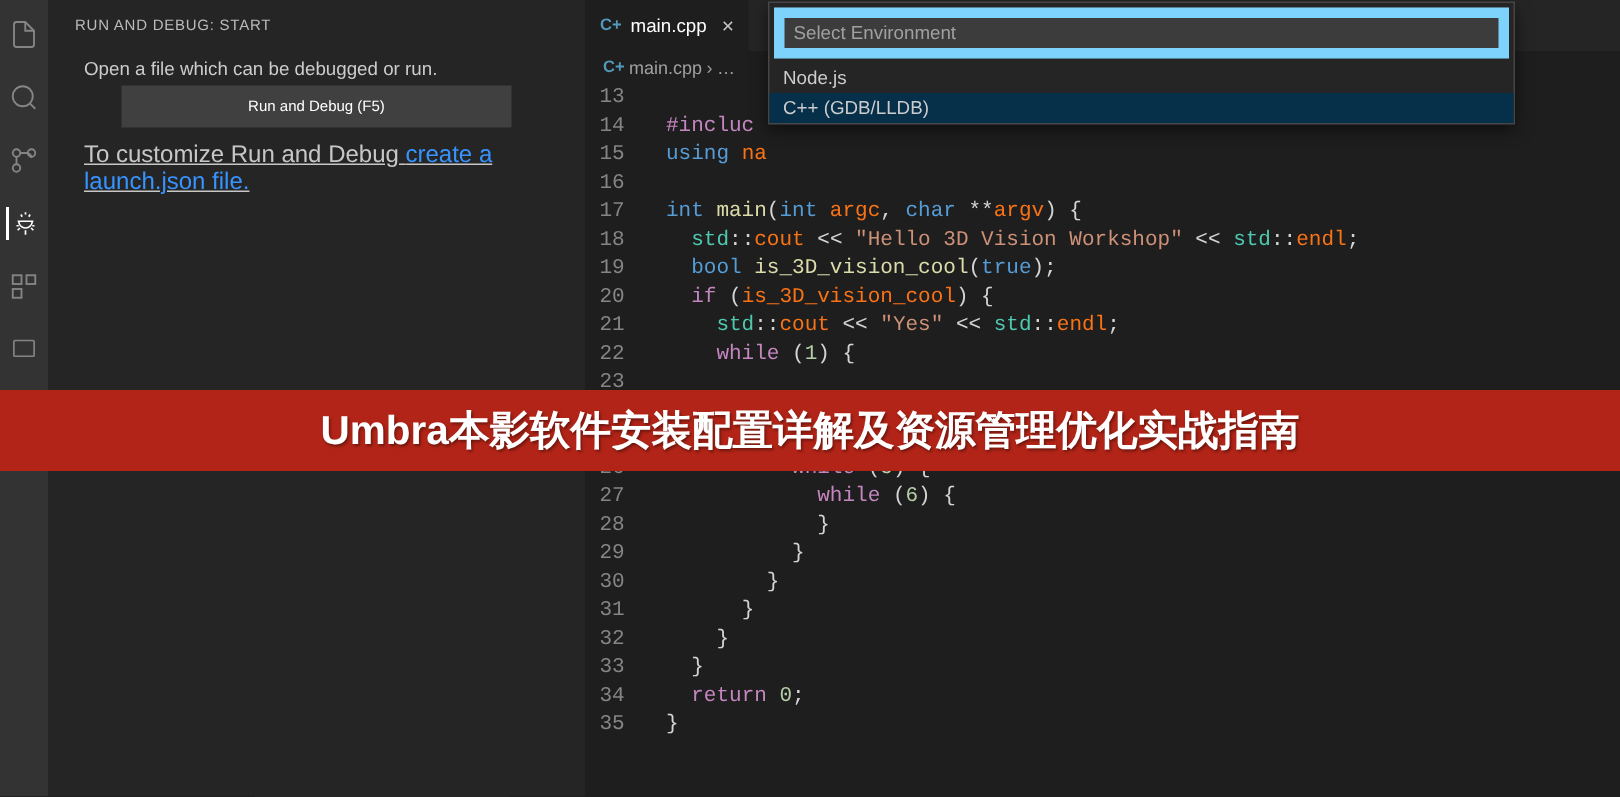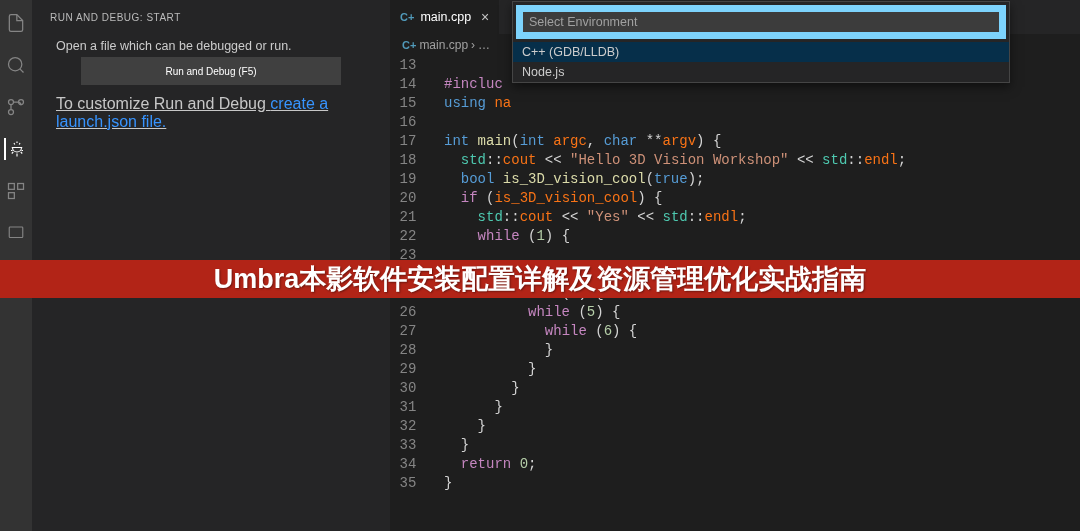--- a/index.html
+++ b/index.html
@@ -138,21 +138,21 @@
       padding: 3px 9px;
       color: #cccccc;
       cursor: pointer;
     }
     .dropdown-item.selected { background: #062f4a; }
     .overlay-banner {
       position: absolute;
       top: 260px;
       left: 0;
       right: 0;
-      height: 38px;
+      height: 54px;
       background: #b22417;
       display: flex;
       align-items: center;
       justify-content: center;
       z-index: 20;
     }
     .overlay-text {
       color: #ffffff;
       font-size: 27px;
       font-weight: bold;
@@ -255,20 +255,20 @@
           <div class="ln">35</div>
         </div>
       <div class="code-lines" id="codelines"><div class="ln"></div><div class="ln"><span class="tok-ctrl">#incluc</span></div><div class="ln"><span class="tok-kw">using </span><span class="tok-var">na</span></div><div class="ln"></div><div class="ln"><span class="tok-type">int </span><span class="tok-fn">main</span><span class="tok-br">(</span><span class="tok-type">int </span><span class="tok-var">argc</span><span class="tok-op">, </span><span class="tok-type">char </span><span class="tok-op">**</span><span class="tok-var">argv</span><span class="tok-br">) {</span></div><div class="ln"><span class="tok-op">  </span><span class="tok-ns">std</span><span class="tok-op">::</span><span class="tok-var">cout</span><span class="tok-op"> &lt;&lt; </span><span class="tok-str">"Hello 3D Vision Workshop"</span><span class="tok-op"> &lt;&lt; </span><span class="tok-ns">std</span><span class="tok-op">::</span><span class="tok-var">endl</span><span class="tok-op">;</span></div><div class="ln"><span class="tok-op">  </span><span class="tok-type">bool </span><span class="tok-fn">is_3D_vision_cool</span><span class="tok-br">(</span><span class="tok-kw">true</span><span class="tok-br">)</span><span class="tok-op">;</span></div><div class="ln"><span class="tok-op">  </span><span class="tok-ctrl">if </span><span class="tok-br">(</span><span class="tok-var">is_3D_vision_cool</span><span class="tok-br">) {</span></div><div class="ln"><span class="tok-op">    </span><span class="tok-ns">std</span><span class="tok-op">::</span><span class="tok-var">cout</span><span class="tok-op"> &lt;&lt; </span><span class="tok-str">"Yes"</span><span class="tok-op"> &lt;&lt; </span><span class="tok-ns">std</span><span class="tok-op">::</span><span class="tok-var">endl</span><span class="tok-op">;</span></div><div class="ln"><span class="tok-op">    </span><span class="tok-ctrl">while </span><span class="tok-br">(</span><span class="tok-num">1</span><span class="tok-br">) {</span></div><div class="ln"></div><div class="ln"></div><div class="ln"><span class="tok-op">        </span><span class="tok-ctrl">while </span><span class="tok-br">(</span><span class="tok-num">4</span><span class="tok-br">) {</span></div><div class="ln"><span class="tok-op">          </span><span class="tok-ctrl">while </span><span class="tok-br">(</span><span class="tok-num">5</span><span class="tok-br">) {</span></div><div class="ln"><span class="tok-op">            </span><span class="tok-ctrl">while </span><span class="tok-br">(</span><span class="tok-num">6</span><span class="tok-br">) {</span></div><div class="ln"><span class="tok-op">            </span><span class="tok-br">}</span></div><div class="ln"><span class="tok-op">          </span><span class="tok-br">}</span></div><div class="ln"><span class="tok-op">        </span><span class="tok-br">}</span></div><div class="ln"><span class="tok-op">      </span><span class="tok-br">}</span></div><div class="ln"><span class="tok-op">    </span><span class="tok-br">}</span></div><div class="ln"><span class="tok-op">  </span><span class="tok-br">}</span></div><div class="ln"><span class="tok-op">  </span><span class="tok-ctrl">return </span><span class="tok-num">0</span><span class="tok-op">;</span></div><div class="ln"><span class="tok-br">}</span></div></div>
     </div>
   </div>
 </div>
 
 <div class="dropdown">
   <div class="dropdown-header">Select Environment</div>
   <div id="dd-items">
+      <div class="dropdown-item">Node.js</div>
       <div class="dropdown-item selected">C++ (GDB/LLDB)</div>
-      <div class="dropdown-item">Node.js</div>
     </div>
 </div>
 
 <div class="overlay-banner">
   <div class="overlay-text">Umbra本影软件安装配置详解及资源管理优化实战指南</div>
 </div>
 
 </body></html>

